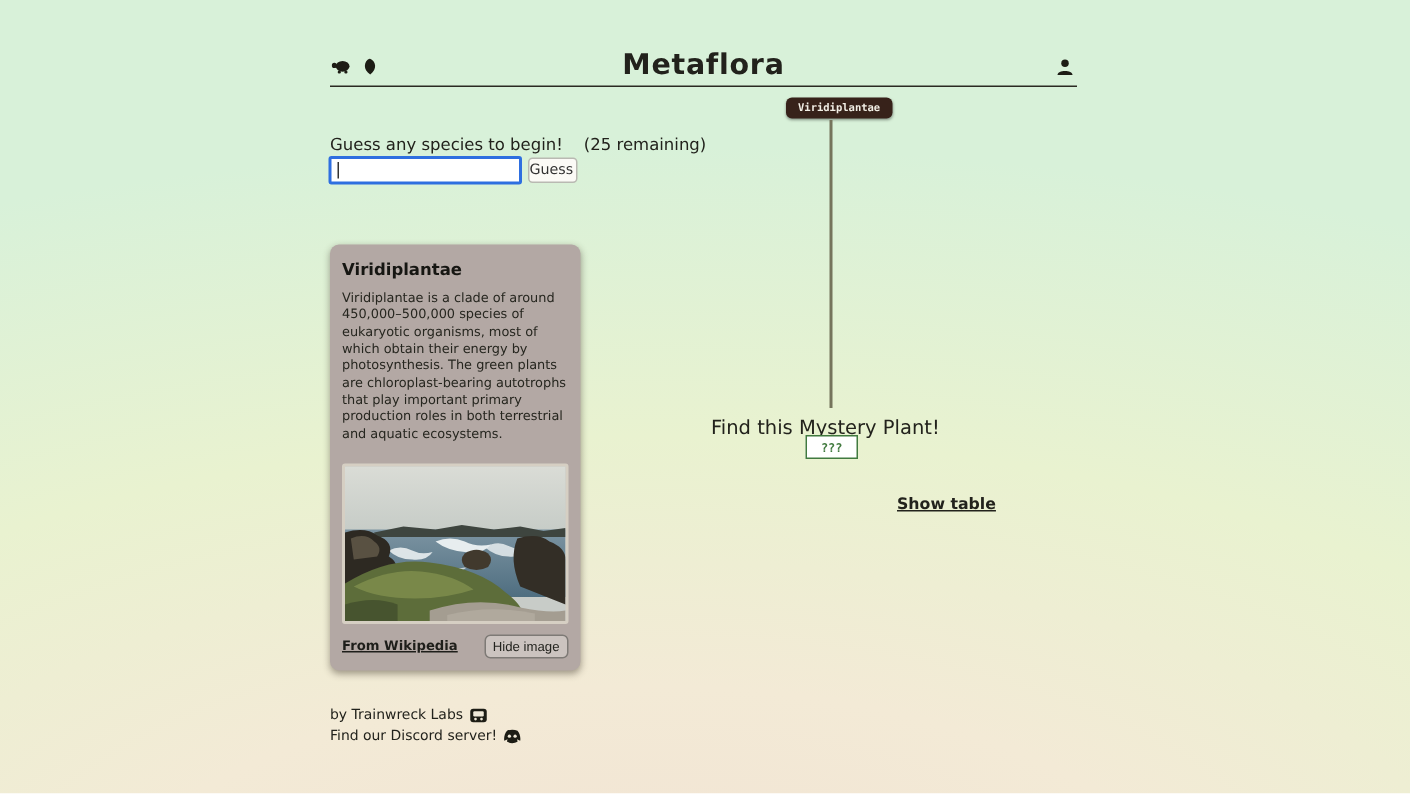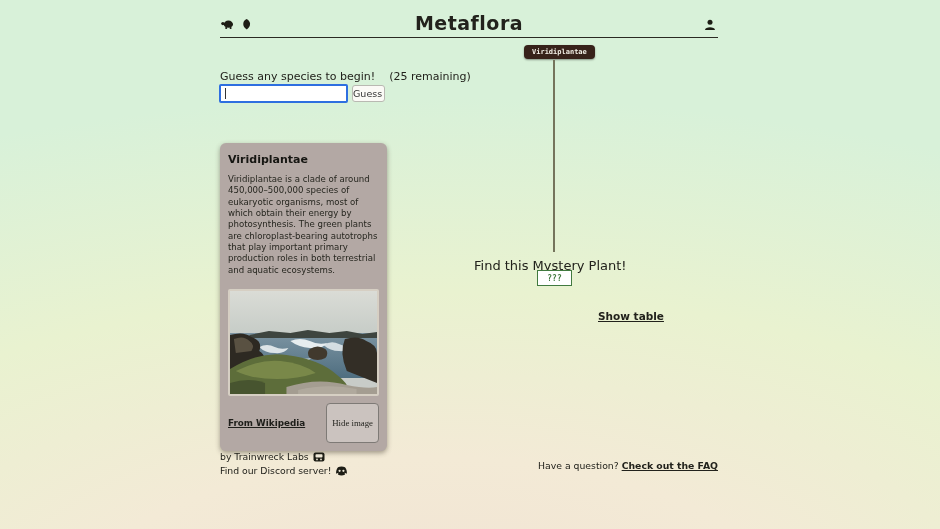--- a/index.html
+++ b/index.html
@@ -7,42 +7,42 @@
     --ink:#22221c; --accent-blue:#2e6fe0; --card-bg:#b3a8a4; --badge-bg:#37221a;
     --tree-line:#75745c; --green:#417a3f; --btn-bg:#fbfaf6; --btn-border:#b9b9b2;
   }
   *{margin:0;padding:0;box-sizing:border-box;}
   html,body{width:940px;height:529px;overflow:hidden;}
   body{font-family:"DejaVu Sans","Liberation Sans",sans-serif;color:var(--ink);}
   #app{position:relative;width:940px;height:529px;
     background:
       radial-gradient(130% 105% at 46% 118%, var(--bg-blush) 0%, var(--bg-cream) 30%, var(--bg-yellowgreen) 60%, var(--bg-mint) 95%);
   }
-  .abs{position:absolute;}
+  .abs{position:absolute;margin-top:20px;}
   
   .header-rule{left:220px;top:37px;width:498px;height:0;border-bottom:1.5px solid #2a2a22;}
   .app-title{left:220px;top:12px;width:498px;text-align:center;font-size:19px;font-weight:bold;letter-spacing:.5px;}
   .hicons{left:221px;top:19px;display:flex;gap:7px;align-items:center;}
   .icon-btn{display:inline-flex;align-items:center;justify-content:center;cursor:pointer;background:none;border:none;padding:0;}
   .user-wrap{left:704px;top:19px;}
   
   .plant-heading{left:244px;top:44px;font-size:13.5px;font-weight:bold;}
   .guess-row{left:220px;top:70px;font-size:11px;display:flex;gap:14px;}
   .guess-input-wrap{left:219px;top:84px;width:129px;height:19px;background:#fff;border:2px solid var(--accent-blue);border-radius:2px;}
   .caret{position:absolute;left:4px;top:2px;width:1px;height:11px;background:#333;}
   .guess-input{width:100%;height:100%;border:none;outline:none;background:transparent;font-size:11px;padding:0 4px;font-family:inherit;}
   .guess-btn{left:352px;top:85px;width:33px;height:17px;background:var(--btn-bg);border:1px solid var(--btn-border);border-radius:3px;font-size:9.5px;color:#333;font-family:inherit;cursor:pointer;line-height:14px;text-align:left;}
   
   .card{left:220px;top:143px;width:167px;background:var(--card-bg);border-radius:6px;box-shadow:0 2px 5px rgba(60,50,40,.45);padding:8px;}
   .card-title{font-size:11px;font-weight:bold;margin:2px 0 8px 0;color:#161612;}
   .card-desc{font-size:8.6px;line-height:1.32;color:#26261f;}
   .card-img{margin-top:13px;width:151px;height:107px;border:2px solid #d6cfc3;border-radius:2px;display:block;background:#c8ccc8;}
   .card-foot{display:flex;justify-content:space-between;align-items:center;margin-top:7px;}
   .wiki-link{font-size:8.8px;font-weight:bold;color:#1e1e1a;text-decoration:underline;cursor:pointer;}
-  .hide-img-btn{background:#cbc3bf;border:1px solid #7e7a76;border-radius:4px;font-size:8.8px;padding:14px 5px;color:#24241f;font-family:Liberation Serif, serif;cursor:pointer;}
+  .hide-img-btn{background:#cbc3bf;border:1px solid #7e7a76;border-radius:4px;font-size:8.8px;padding:2px 5px;color:#24241f;font-family:Liberation Sans, sans-serif;cursor:pointer;}
   
   .badge{left:524px;top:45px;background:var(--badge-bg);color:#f2efe6;font-family:"DejaVu Sans Mono","Liberation Mono",monospace;font-size:7px;font-weight:bold;padding:3px 8px;border-radius:4px;box-shadow:0 1px 2px rgba(0,0,0,.4);cursor:pointer;}
   .tree-line{left:553px;top:60px;width:1.5px;height:192px;background:var(--tree-line);}
   .find-label{left:474px;top:258px;width:160px;text-align:left;font-size:13px;}
   .mystery-box{left:537px;top:270px;width:35px;height:16px;background:#fff;border:1px solid var(--green);display:flex;align-items:center;justify-content:center;font-family:"DejaVu Sans Mono","Liberation Mono",monospace;font-size:8px;font-weight:bold;color:var(--green);cursor:pointer;}
   .show-table{left:598px;top:310px;width:120px;text-align:left;font-size:10.5px;font-weight:bold;text-decoration:underline;cursor:pointer;}
   
   .foot-credit{left:220px;top:451px;font-size:9.3px;display:flex;align-items:center;gap:4px;text-align:right;}
   .foot-discord{left:220px;top:465px;font-size:9.3px;display:flex;align-items:center;gap:4px;}
   .foot-faq{left:518px;top:460px;width:200px;text-align:right;font-size:9.3px;}
@@ -157,19 +157,14 @@
   <div class="abs foot-discord">
     <span>Find our Discord server!</span>
     <span class="icon-btn">
       <svg width="13" height="10" viewBox="0 0 13 10">
         <path d="M3 1.2 C5 .2 8 .2 10 1.2 C11.6 3 12.2 5.8 11.8 7.8 L9.6 6.8 L10.1 8.4 C7.6 9.8 5.4 9.8 2.9 8.4 L3.4 6.8 L1.2 7.8 C.8 5.8 1.4 3 3 1.2 Z" fill="#1d1d15"></path>
         <circle cx="4.6" cy="4.8" r="1.1" fill="#efe9d8"></circle>
         <circle cx="8.4" cy="4.8" r="1.1" fill="#efe9d8"></circle>
       </svg>
     </span>
   </div>
-  <div class="abs foot-faq">
-    <span>Have a question?</span>
-    <span> </span>
-    <a class="faq-link">Check out the FAQ</a>
-  </div>
 
 </div>
 
 </body></html>

